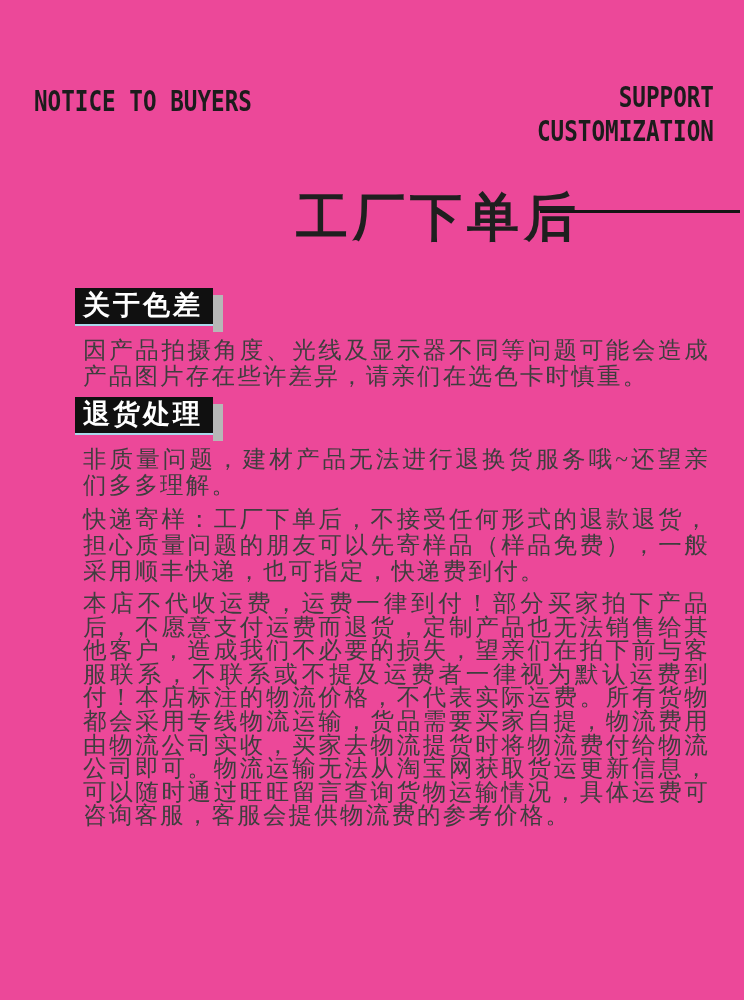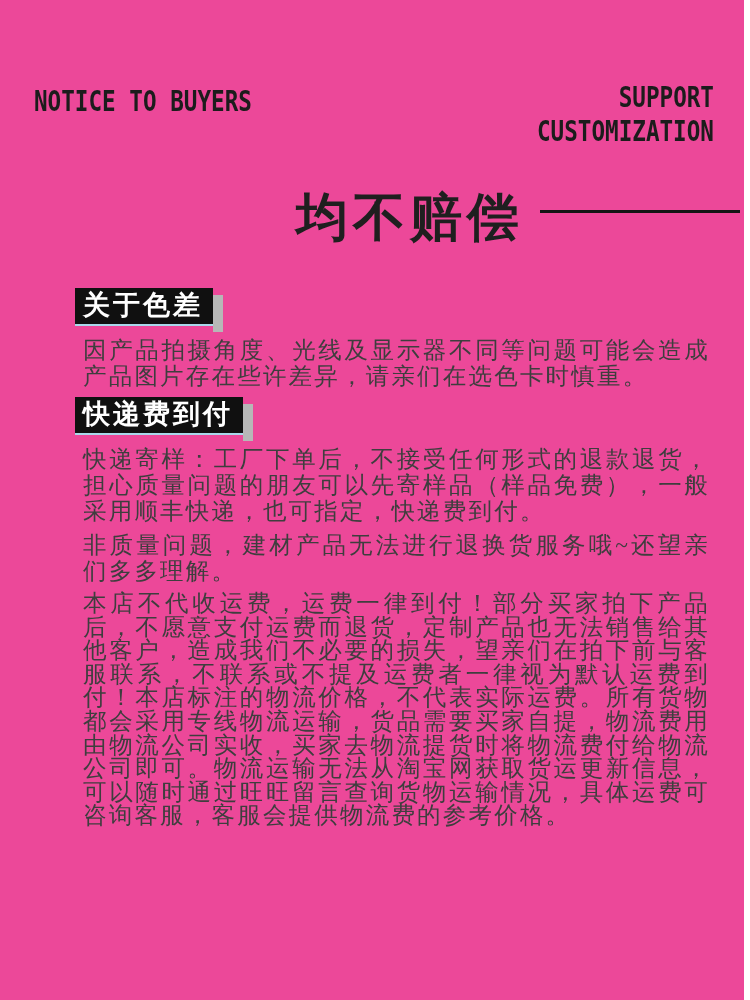--- a/index.html
+++ b/index.html
@@ -104,36 +104,36 @@
 
 <div class="page">
 
   <div class="latin latin-left">NOTICE TO BUYERS</div>
 
   <div class="latin latin-right">
     <div>SUPPORT</div>
     <div>CUSTOMIZATION</div>
   </div>
 
-  <div class="main-title">均不赔偿</div>
+  <div class="main-title">工厂下单后</div>
 
   <div class="title-line"></div>
 
   <div class="sections">
 
     <div class="section">
       <div class="section-heading">关于色差</div>
       <p>因产品拍摄角度、光线及显示器不同等问题可能会造成产品图片存在些许差异，请亲们在选色卡时慎重。</p>
     </div>
 
 
     <div class="section">
-      <div class="section-heading">快递费到付</div>
+      <div class="section-heading">退货处理</div>
+      <p>非质量问题，建材产品无法进行退换货服务哦~还望亲们多多理解。</p>
       <p>快递寄样：工厂下单后，不接受任何形式的退款退货，担心质量问题的朋友可以先寄样品（样品免费），一般采用顺丰快递，也可指定，快递费到付。</p>
-      <p>非质量问题，建材产品无法进行退换货服务哦~还望亲们多多理解。</p>
     </div>
 
     <div class="section tight">
       <p>本店不代收运费，运费一律到付！部分买家拍下产品后，不愿意支付运费而退货，定制产品也无法销售给其他客户，造成我们不必要的损失，望亲们在拍下前与客服联系，不联系或不提及运费者一律视为默认运费到付！本店标注的物流价格，不代表实际运费。所有货物都会采用专线物流运输，货品需要买家自提，物流费用由物流公司实收，买家去物流提货时将物流费付给物流公司即可。物流运输无法从淘宝网获取货运更新信息，可以随时通过旺旺留言查询货物运输情况，具体运费可咨询客服，客服会提供物流费的参考价格。</p>
     </div>
 
   </div>
 </div>
 
 </body></html>

